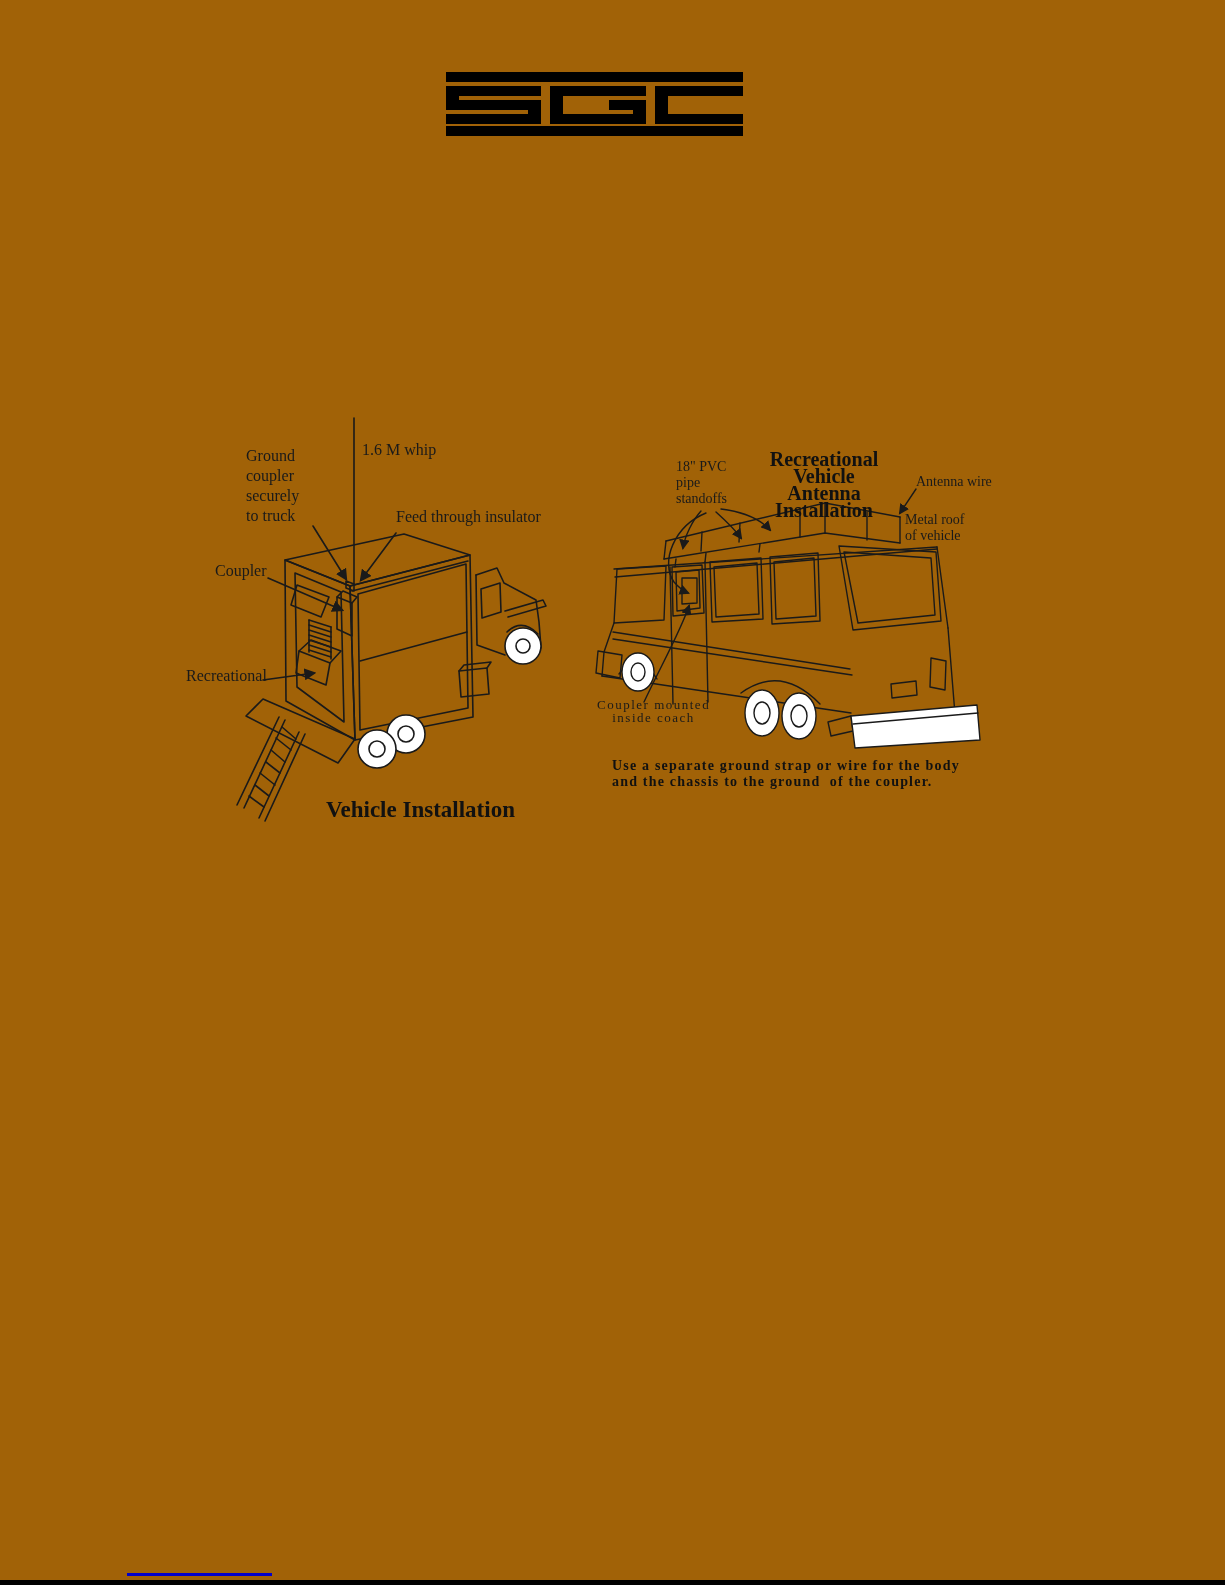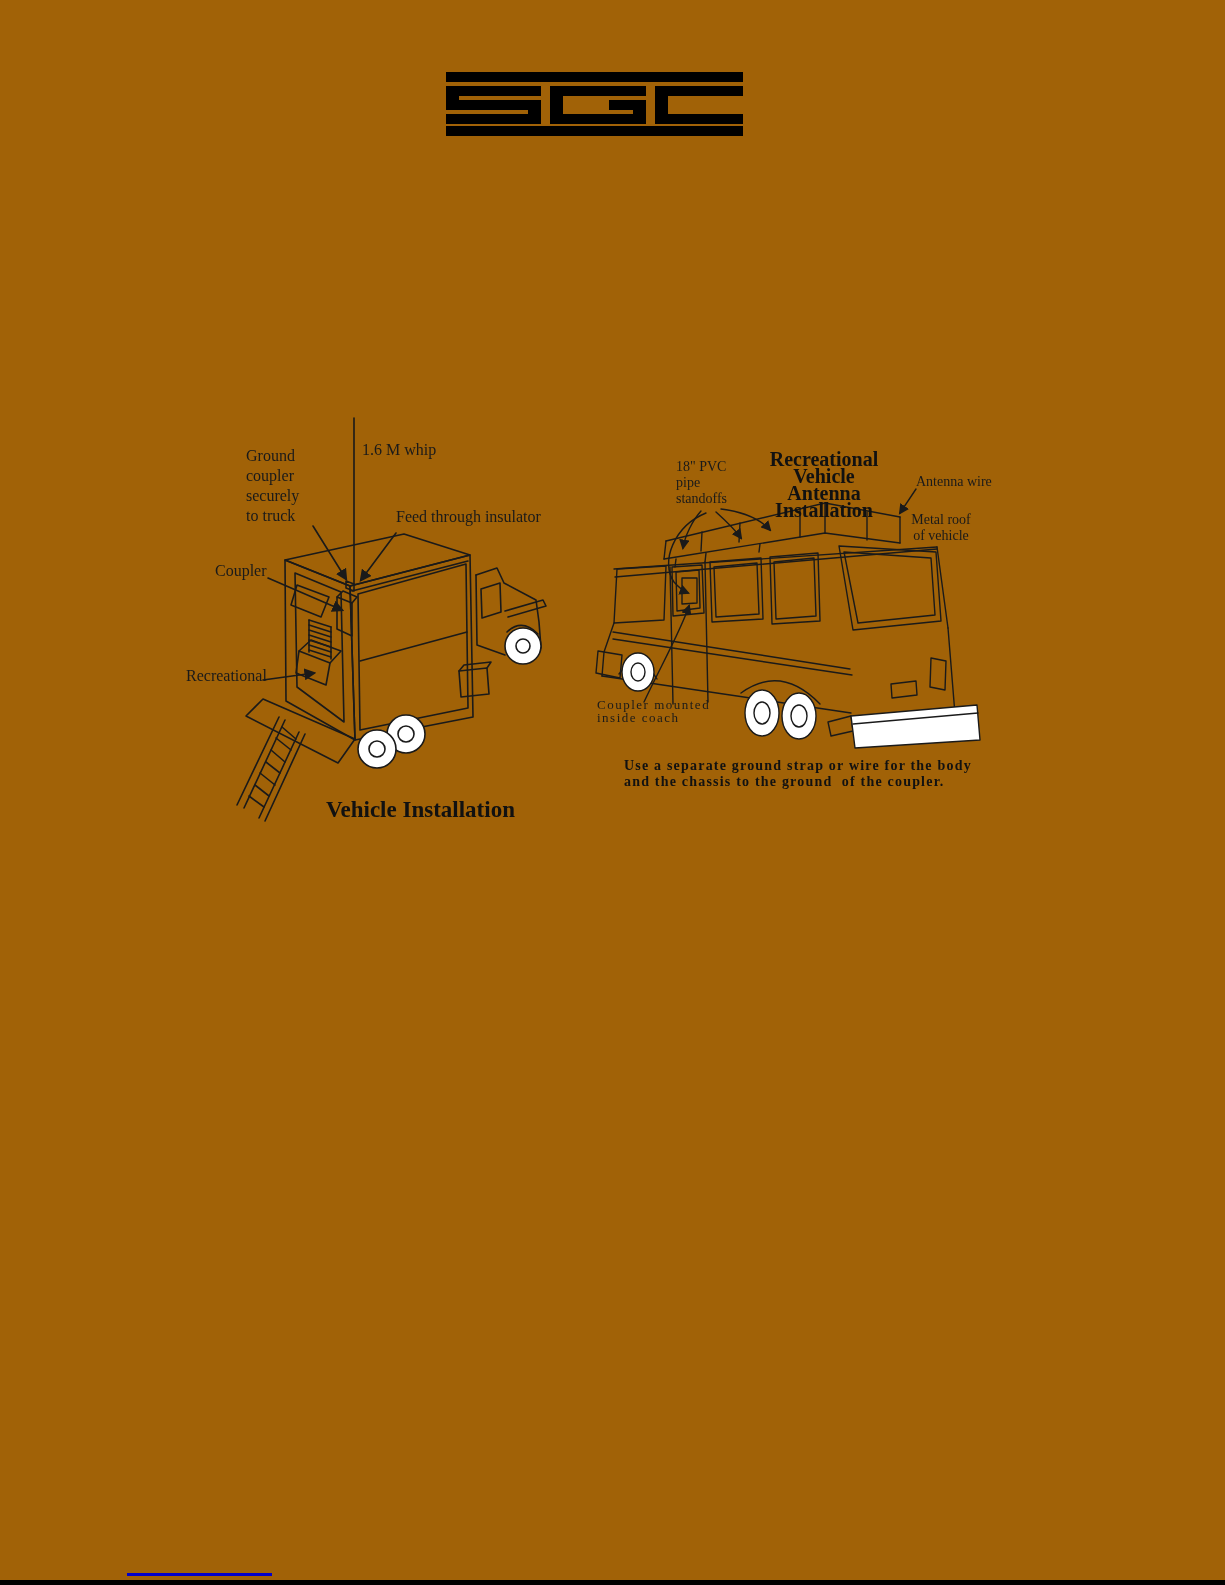--- a/index.html
+++ b/index.html
@@ -14,21 +14,21 @@
   }
   .abs{position:absolute;}
   .lbl{
     position:absolute;
     white-space:pre-wrap;
     font-size:16px;
     line-height:20px;
     color:#1a1a1a;
   }
   .lbl-sm{font-size:14px;line-height:16px;}
-  .lbl-xs{font-size:13px;line-height:13px;letter-spacing:1.5px;}
+  .lbl-xs{font-size:13px;line-height:13px;letter-spacing:1.5px;text-align:center;}
   .caption{
     position:absolute;
     font-weight:bold;
     font-size:23px;
     color:#111;
   }
   .rv-title{
     position:absolute;
     font-weight:bold;
     font-size:20px;
@@ -261,23 +261,23 @@
   <div class="lbl" style="left:215px;top:561px;">Coupler</div>
   <div class="lbl" style="left:186px;top:666px;">Recreational</div>
   <div class="caption" style="left:326px;top:797px;">Vehicle Installation</div>
 
   <div class="lbl lbl-sm" style="left:676px;top:459px;white-space:pre-wrap;">18" PVC
 pipe
 standoffs</div>
   <div class="rv-title" style="left:748px;top:451px;width:152px;">Recreational Vehicle
 Antenna  Installation</div>
   <div class="lbl lbl-sm" style="left:916px;top:474px;">Antenna wire</div>
-  <div class="lbl lbl-sm" style="left:905px;top:512px;width:72px;text-align:center;">Metal roof
+  <div class="lbl lbl-sm" style="left:905px;top:512px;width:72px;">Metal roof
 of vehicle</div>
   <div class="lbl lbl-xs" style="left:597px;top:698px;">Coupler mounted
 inside coach</div>
-  <div class="note" style="left:612px;top:758px;margin-left:12px;">Use a separate ground strap or wire for the body
+  <div class="note" style="left:612px;top:758px;">Use a separate ground strap or wire for the body
 and the chassis to the ground  of the coupler.</div>
 
   <div class="footer-link" style="background: rgb(0, 0, 204);"></div>
   <div class="footer-rule" style="background: rgb(0, 0, 0);"></div>
 
 </div>
 
 </body></html>

